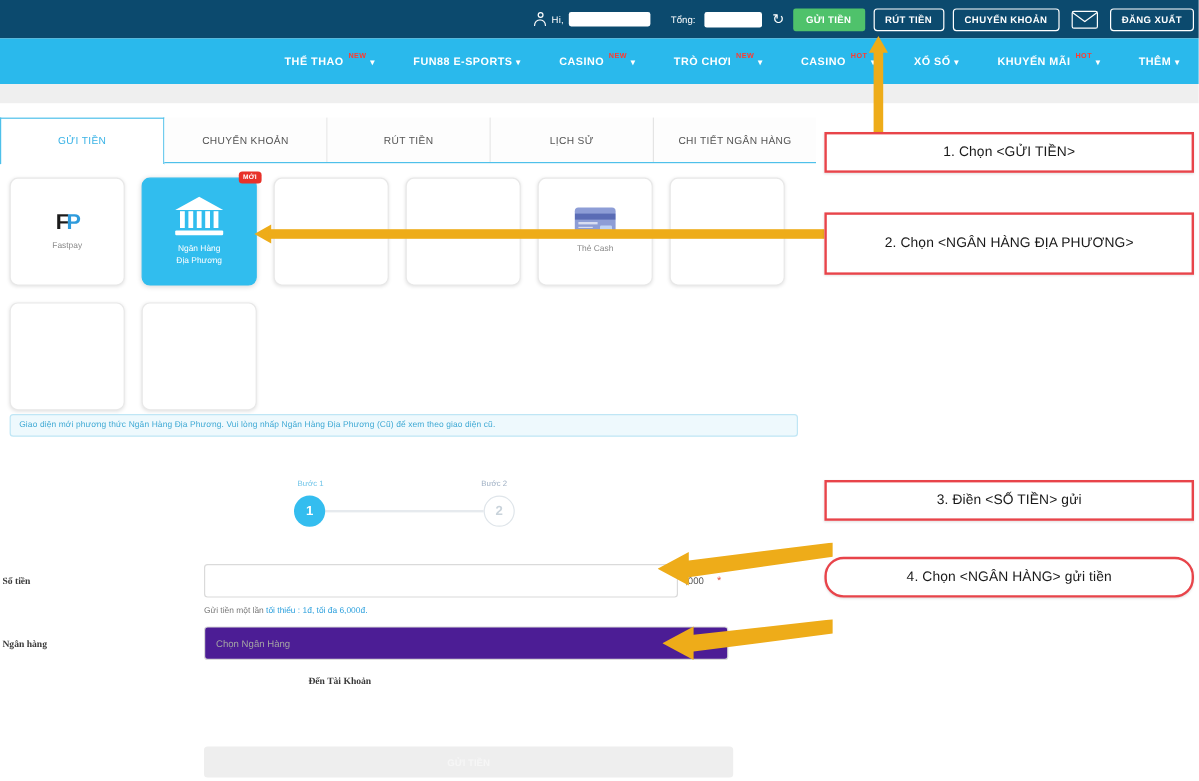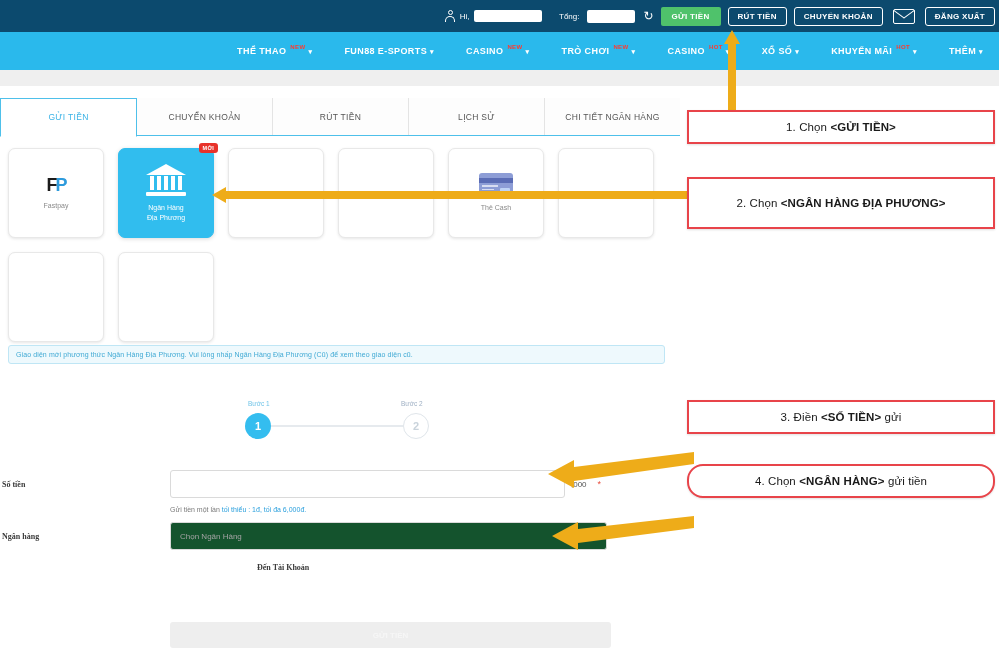--- a/index.html
+++ b/index.html
@@ -185,42 +185,42 @@
   }
   .suffix { font-size:8px; color:#555; margin-left:6px; }
   .req-star { color:#e74c3c; font-size:9px; margin-left:11px; }
   .helper {
     position:absolute; left:170px; top:36px; font-size:7px; color:#7a7a7a;
   }
   .helper .hl { color:#2ca0dd; }
   .sel-wrap { position:relative; width:437px; }
   .sel {
     width:437px; height:28px; border:1px solid #dadada; border-radius:3px;
-    background:#14532d; font-size:8px; color:#a4a4a4; padding:0 9px;
+    background:#4c1d95; font-size:8px; color:#a4a4a4; padding:0 9px;
     display:flex; align-items:center; cursor:pointer;
   }
   .sel-caret {
     position:absolute; right:9px; top:50%; transform:translateY(-50%);
     font-size:7px; color:#777;
   }
   .submit-btn {
     position:absolute; left:170px; top:152px; width:441px; height:26px;
     background:#eeeeee; border:none; border-radius:3px;
     color:#f6f6f6; font-size:8px; font-weight:bold;
     font-family:"Liberation Sans", sans-serif; cursor:default;
   }
 
   
   .anno {
     position:absolute; background:#fff; border:2px solid #e8444a;
     display:flex; align-items:center; justify-content:center;
     font-size:11.5px; color:#1a1a1a; letter-spacing:0.1px;
     box-shadow:0 1px 2px rgba(0,0,0,0.12);
   }
-  .anno b { font-weight:bold; }
+  .anno b { font-weight:normal; }
   .a1 { left:687px; top:110px; width:308px; height:34px; }
   .a2 { left:687px; top:177px; width:308px; height:52px; }
   .a3 { left:687px; top:400px; width:308px; height:34px; }
   .a4 { left:687px; top:464px; width:308px; height:34px;border-radius:16px; }
 
   
   .arrow { position:absolute; }
   
   .arrow-v { left:724px; top:30px; width:16px; height:82px; }
   .arrow-v .shaft { position:absolute; left:4px; top:12px; width:8px; height:70px; background:#eeac19; }

